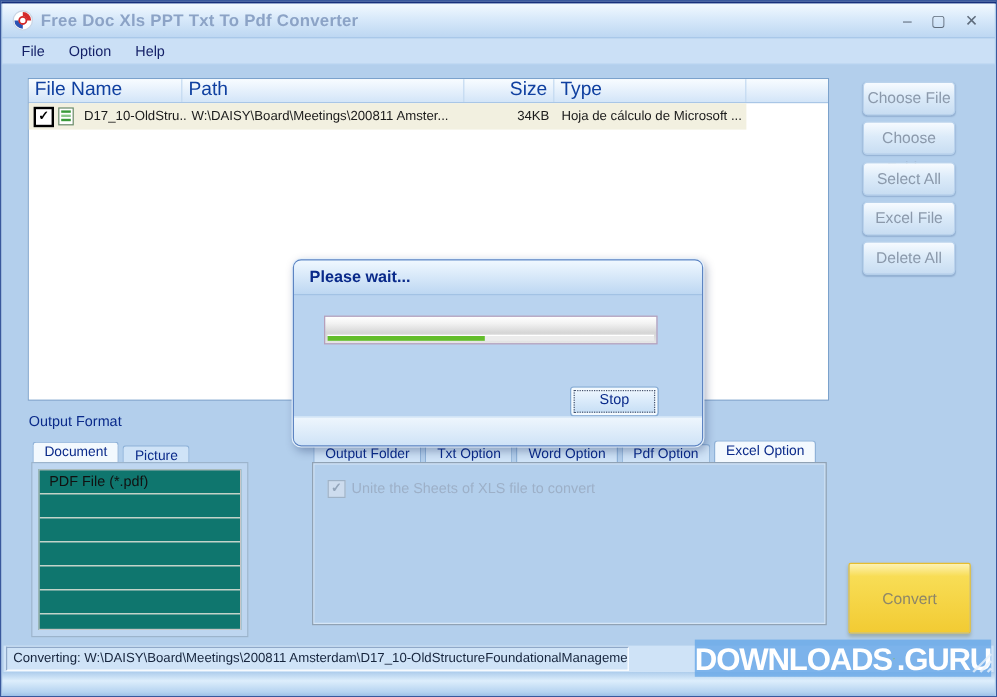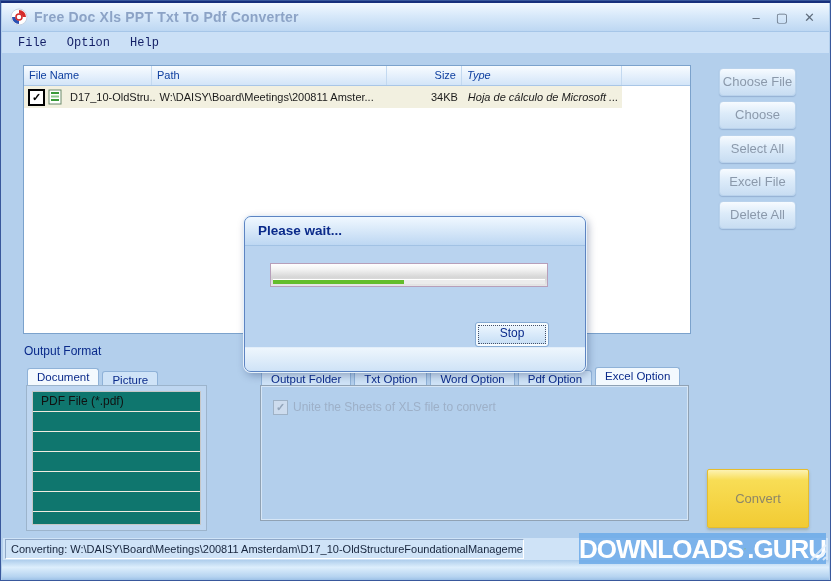--- a/index.html
+++ b/index.html
@@ -8,27 +8,27 @@
 
   
   .titlebar{position:absolute;left:1px;top:2px;right:1px;height:29px;background:linear-gradient(180deg,#f2f9ff,#d8e9fa 45%,#bdd7f2);border-bottom:1px solid #a6c6e8;display:flex;align-items:center;padding:0 8px;box-sizing:border-box;justify-content:center;}
   .app-icon{width:18px;height:18px;margin-right:6px;flex:0 0 auto;}
   .title-text{color:#8ca3c6;font-weight:bold;font-size:14px;letter-spacing:.2px;flex:1;white-space:nowrap;overflow:hidden;}
   .win-controls{display:flex;gap:16px;color:#5f6c7c;font-size:13px;align-items:center;padding-right:6px;}
   .win-controls span{cursor:default;line-height:1;}
 
   
   .menubar{position:absolute;left:1px;top:31px;right:1px;height:22px;background:#cbe0f6;border-bottom:1px solid #b2cfee;display:flex;align-items:center;padding-left:6px;box-sizing:border-box;}
-  .menu-item{color:#131f66;font-size:12px;padding:2px 10px;cursor:default;font-family:Liberation Mono, monospace;}
+  .menu-item{color:#131f66;font-size:12px;padding:2px 10px;cursor:default;}
 
   
   .file-list{position:absolute;left:22px;top:64px;width:668px;height:269px;background:#ffffff;border:1px solid #7ba2cc;box-sizing:border-box;}
-  .fl-header{display:flex;height:19px;background:linear-gradient(180deg,#f8fcff,#e2eefb 60%,#d3e5f8);border-bottom:1px solid #a9c6e6;color:#1040a0;font-size:11px;line-height:18px;}
+  .fl-header{display:flex;height:19px;background:linear-gradient(180deg,#f8fcff,#e2eefb 60%,#d3e5f8);border-bottom:1px solid #a9c6e6;color:#1040a0;font-size:16px;line-height:18px;}
   .fl-header .cell{padding:0 5px;border-right:1px solid #c3d9f0;box-sizing:border-box;white-space:nowrap;overflow:hidden;}
-  .c-name{width:128px;} .c-path{width:235px;} .c-size{width:75px;text-align:right;} .c-type{width:160px;font-style:italic;} .c-extra{flex:1;border-right:none !important;}
+  .c-name{width:128px;} .c-path{width:235px;} .c-size{width:75px;text-align:right;} .c-type{width:160px;} .c-extra{flex:1;border-right:none !important;}
   .fl-row{display:flex;align-items:center;height:22px;width:598px;background:#f2f0e0;font-size:11px;color:#1a1a1a;}
   .fl-row .cell{padding:0 5px;box-sizing:border-box;white-space:nowrap;overflow:hidden;}
   .row-check{width:13px;height:13px;border:2px solid #000;background:#fff;margin-left:4px;font-size:11px;line-height:12px;text-align:center;font-weight:bold;color:#000;flex:0 0 auto;}
   .excel-ic{width:15px;height:16px;margin:0 2px 0 3px;flex:0 0 auto;}
   .c-name2{width:90px;} 
 
   
   .side-btn{position:absolute;left:718px;width:75px;height:26px;border:1px solid #b9d2ec;border-radius:4px;background:linear-gradient(180deg,#f7fbff,#dcebf9 45%,#c8ddf2);color:#8b99ab;font-size:13px;text-align:center;line-height:25px;box-shadow:0 1px 1px rgba(60,90,140,.25);cursor:default;}
 
   

